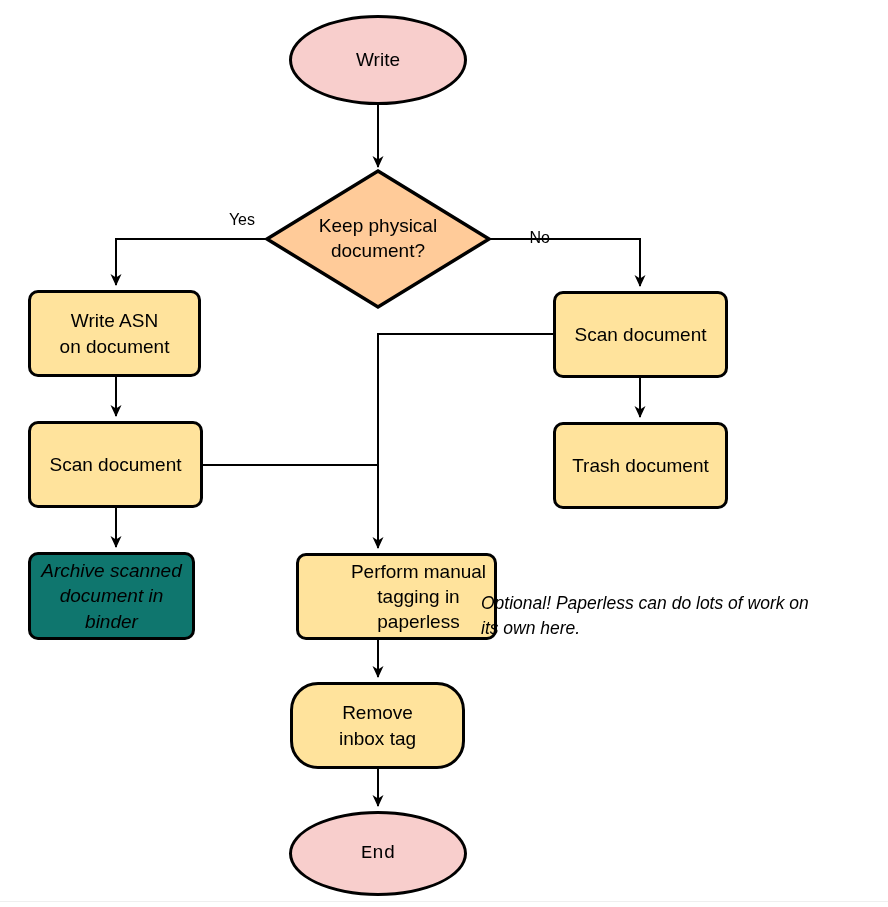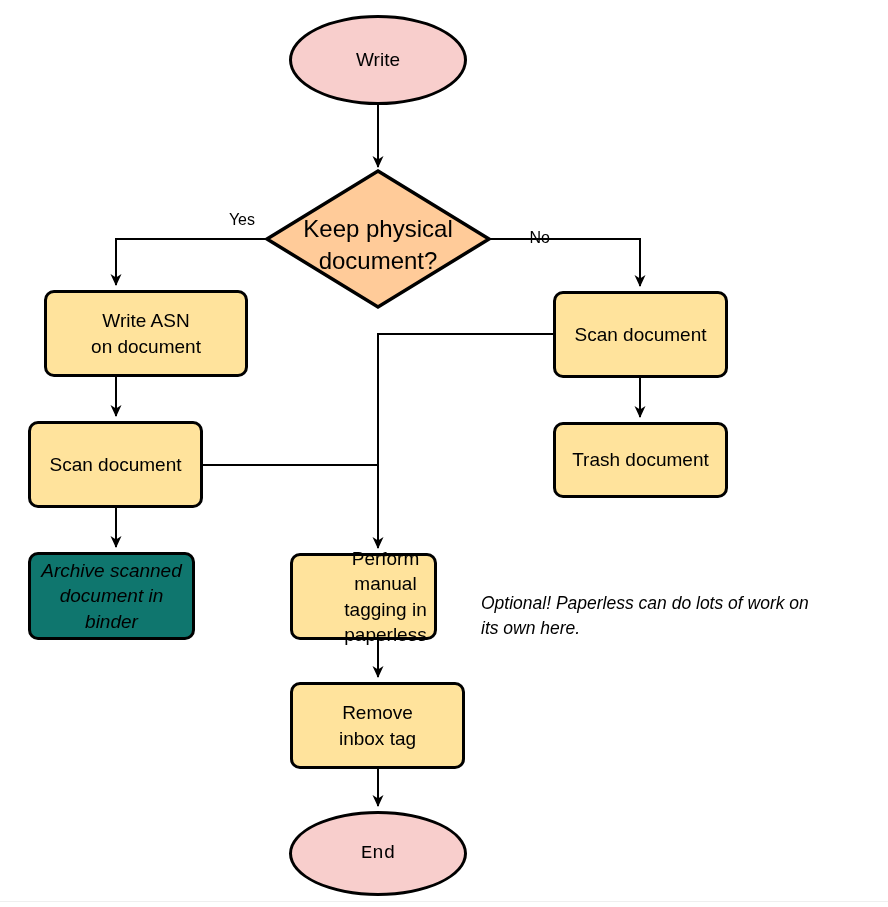--- a/index.html
+++ b/index.html
@@ -30,21 +30,21 @@
   }
   .rect { border-radius: 10px; }
   .ellipse { border-radius: 50%; }
   .label { white-space: pre-line; }
   .diamond-label {
     position: absolute;
     left: 293px;
     top: 213px;
     width: 170px;
     text-align: center;
-    font-size: 24px;
+    font-size: 19px;
     line-height: 1.32;
     white-space: pre-line;
   }
   .edge-label {
     position: absolute;
     width: 60px;
     text-align: right;
     font-size: 16px;
   }
   .annotation {
@@ -93,53 +93,53 @@
   <div class="node ellipse" style="left: 289px; top: 15px; width: 178px; height: 90px; background-color: rgb(248, 206, 204);">
     <span class="label">Write</span>
   </div>
 
   <div class="diamond-label">Keep physical
 document?</div>
 
   <div class="edge-label" style="left:195px; top:211px;">Yes</div>
   <div class="edge-label" style="left:490px; top:229px;">No</div>
 
-  <div class="node rect" style="left: 44px; top: 290px; width: 204px; height: 87px; background-color: rgb(255, 227, 156);">
+  <div class="node rect" style="left: 28px; top: 290px; width: 173px; height: 87px; background-color: rgb(255, 227, 156);">
     <span class="label">Write ASN
 on document</span>
   </div>
 
   <div class="node rect" style="left: 553px; top: 291px; width: 175px; height: 87px; background-color: rgb(255, 227, 156);">
     <span class="label">Scan document</span>
   </div>
 
   <div class="node rect" style="left: 28px; top: 421px; width: 175px; height: 87px; background-color: rgb(255, 227, 156);">
     <span class="label">Scan document</span>
   </div>
 
-  <div class="node rect" style="left: 553px; top: 422px; width: 175px; height: 76px; background-color: rgb(255, 227, 156);">
+  <div class="node rect" style="left: 553px; top: 422px; width: 175px; height: 87px; background-color: rgb(255, 227, 156);">
     <span class="label">Trash document</span>
   </div>
 
   <div class="node rect" style="left: 28px; top: 552px; width: 167px; height: 88px; background-color: #0f766e; font-style: italic;">
     <span class="label">Archive scanned
 document in
 binder</span>
   </div>
 
-  <div class="node rect" style="left: 290px; top: 553px; width: 147px; height: 87px; background-color: rgb(255, 227, 156); padding-left: 44px;">
+  <div class="node rect" style="left: 296px; top: 553px; width: 201px; height: 87px; background-color: rgb(255, 227, 156); padding-left: 44px;">
     <span class="label">Perform manual
 tagging in
 paperless</span>
   </div>
 
   <div class="annotation">Optional! Paperless can do lots of work on
 its own here.</div>
 
-  <div class="node rect" style="left: 290px; top: 682px; width: 175px; height: 87px; background-color: rgb(255, 227, 156);">
+  <div class="node rect" style="left: 290px; top: 682px; width: 175px; height: 87px; background-color: rgb(255, 227, 156); border-radius: 28px;">
     <span class="label">Remove
 inbox tag</span>
   </div>
 
   <div class="node ellipse" style="left: 289px; top: 811px; width: 178px; height: 85px; background-color: rgb(248, 206, 204); font-family: Liberation Mono, monospace;">
     <span class="label">End</span>
   </div>
 
   <div class="bottom-hairline"></div>
 

